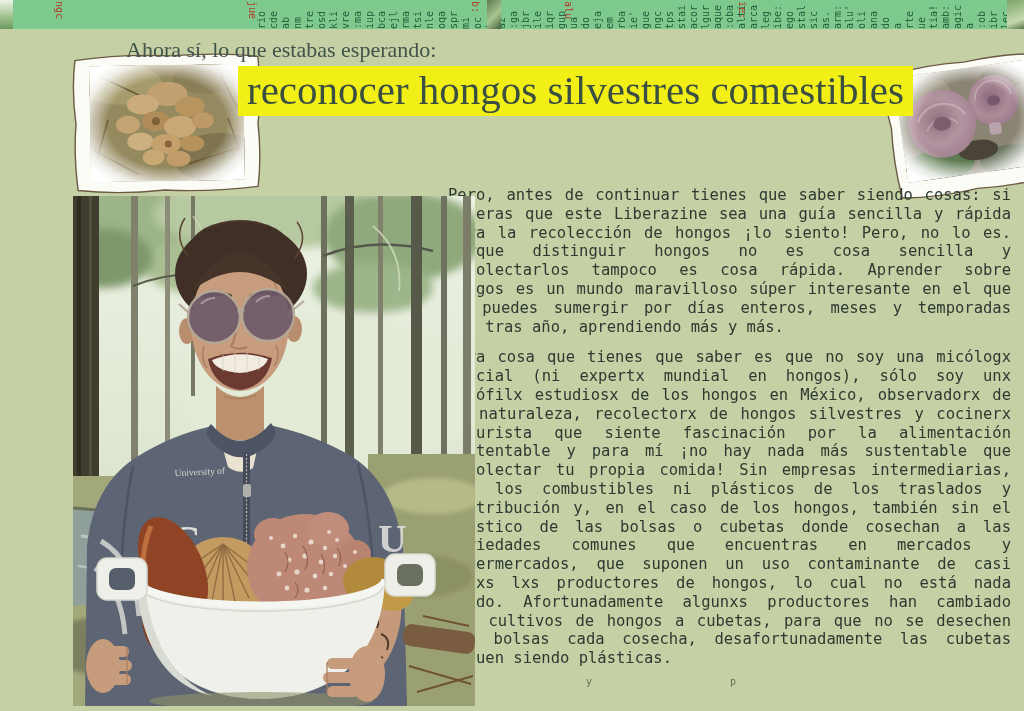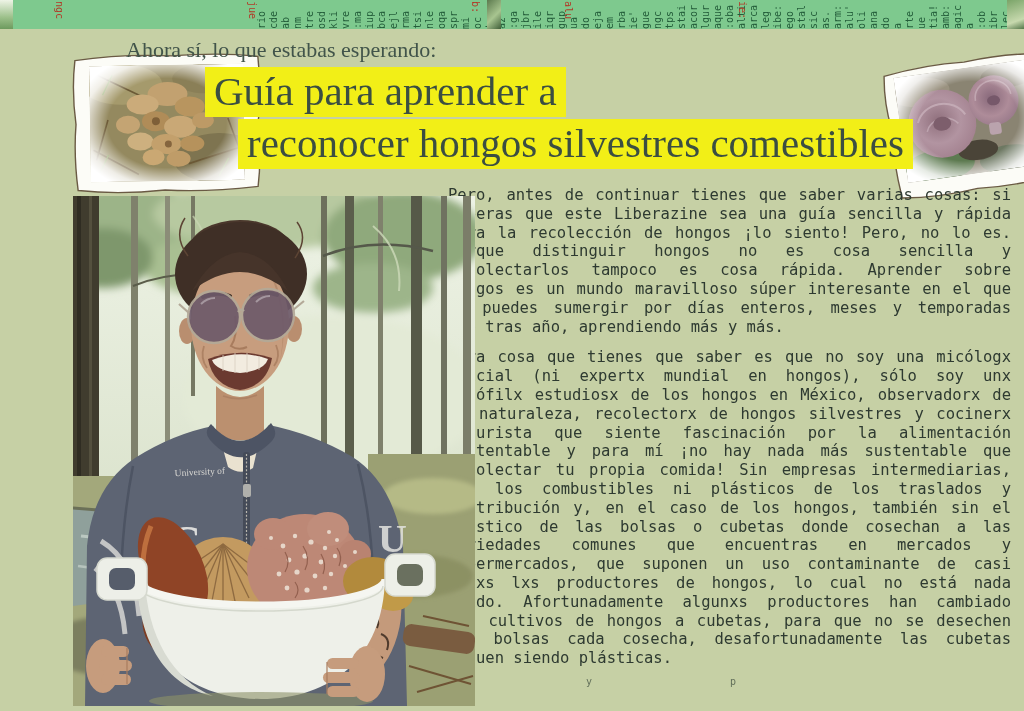--- a/index.html
+++ b/index.html
@@ -67,23 +67,20 @@
     <span class="glitch-red gr2">b:</span>
     <span class="glitch-red gr3">alu</span>
     <span class="glitch-red gr4">ie:</span>
     <span class="gphoto gp1"></span>
     <span class="gphoto gp2"></span>
     <span class="gphoto gp3"></span>
   </div>
 
   <header class="header">
     <div class="kicker">Ahora sí, lo que estabas esperando:</div>
-    <div class="title-line first">
-      <span class="hl">Guía para aprender a</span>
-    </div>
     <div class="title-line">
       <span class="hl">reconocer hongos silvestres comestibles</span>
     </div>
   </header>
 
   <figure class="photo photo-topleft">
     <svg width="198" height="148" viewBox="0 0 198 148">
       <defs>
         <radialGradient id="vigL" cx="50%" cy="50%" r="62%">
           <stop offset="0%" stop-color="#ffffff" stop-opacity="0"></stop>
@@ -396,21 +393,21 @@
           <line x1="336" y1="470" x2="398" y2="488"></line>
             <line x1="344" y1="496" x2="400" y2="480"></line>
           <line x1="350" y1="420" x2="396" y2="430"></line>
         </g>
       </g>
     </svg>
   </figure>
 
   <section class="article">
     <div class="para">
-        <div class="tline">Pero, antes de continuar tienes que saber varias cosas: si</div>
+        <div class="tline">Pero, antes de continuar tienes que saber siendo cosas: si</div>
         <div class="tline">esperas que este Liberazine sea una guía sencilla y rápida</div>
         <div class="tline">para la recolección de hongos ¡lo siento! Pero, no lo es.</div>
         <div class="tline">Porque distinguir hongos no es cosa sencilla y</div>
         <div class="tline">recolectarlos tampoco es cosa rápida. Aprender sobre</div>
         <div class="tline">hongos es un mundo maravilloso súper interesante en el que</div>
         <div class="tline">te puedes sumergir por días enteros, meses y temporadas</div>
         <div class="tline last">año tras año, aprendiendo más y más.</div>
       </div>
     <div class="para">
         <div class="tline">Otra cosa que tienes que saber es que no soy una micólogx</div>

